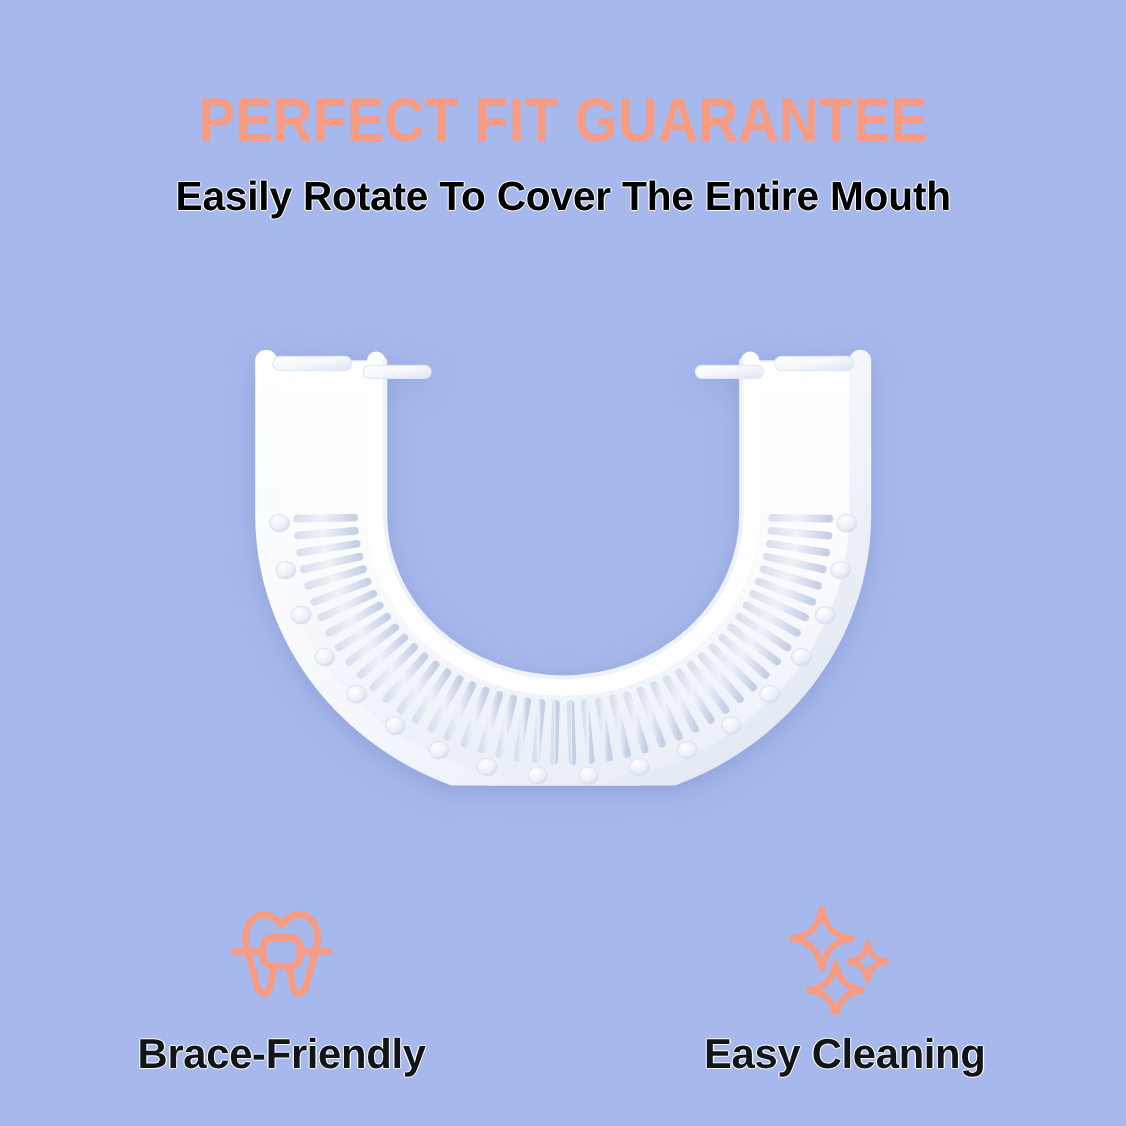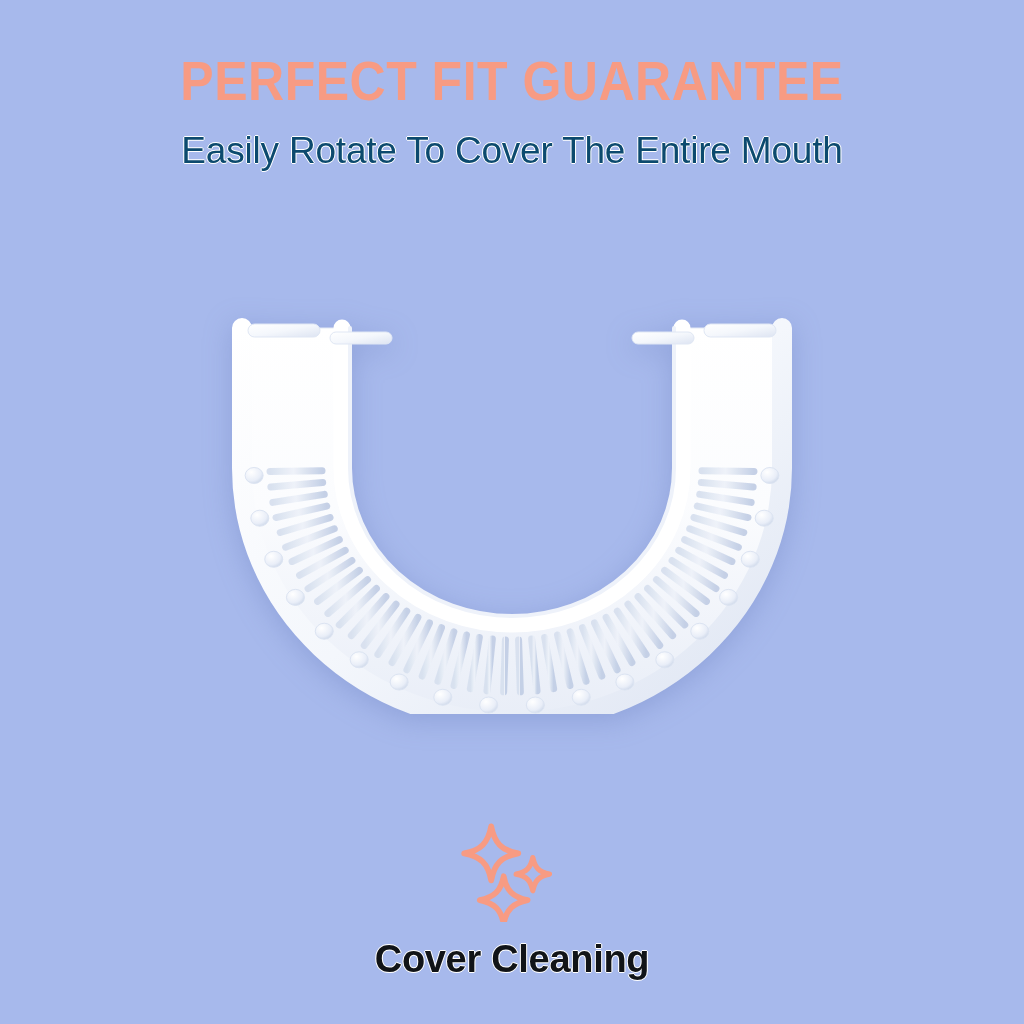--- a/index.html
+++ b/index.html
@@ -21,37 +21,37 @@
     background: #a7b9ec;
   }
 
   
   .header {
     position: absolute;
     top: 0;
     left: 0;
     width: 1024px;
     text-align: center;
-    padding-top: 52px;
+    padding-top: 80px;
   }
   .headline {
     font-size: 50px;
     font-weight: 700;
     letter-spacing: 0.5px;
     color: #f79b83;
     line-height: 1.06;
     margin: 0;
     transform: scaleY(1.12);
     transform-origin: top center;
     white-space: nowrap;
   }
   .subhead {
     font-size: 37px;
-    font-weight: 400;
-    color: #0c4a6e;
+    font-weight: 700;
+    color: #000000;
     margin: 0;
     padding-top: 26px;
     letter-spacing: -0.2px;
     line-height: 1.1;
     white-space: nowrap;
     text-shadow:
        1px  0 0 #ffffff,
       -1px  0 0 #ffffff,
        0  1px 0 #ffffff,
        0 -1px 0 #ffffff;
@@ -371,27 +371,37 @@
         <rect x="36" y="6" width="72" height="13" rx="6.5" fill="url(#rimGrad)" stroke="#e0e7f4" stroke-width="1"></rect>
         <rect x="118" y="14" width="62" height="12" rx="6" fill="url(#rimGrad)" stroke="#e0e7f4" stroke-width="1"></rect>
         <rect x="420" y="14" width="62" height="12" rx="6" fill="url(#rimGrad)" stroke="#e0e7f4" stroke-width="1"></rect>
         <rect x="492" y="6" width="72" height="13" rx="6.5" fill="url(#rimGrad)" stroke="#e0e7f4" stroke-width="1"></rect>
       </g>
     </svg>
   </div>
 
   <div class="features">
 
+    <div class="feature">
+      <span class="feature-icon">
+        <svg viewBox="0 0 100 100" fill="none" xmlns="http://www.w3.org/2000/svg">
+          <path d="M50 22c6-8 14-11 21-8 9 4 12 15 10 26-2 10-5 16-7 26-2 9-4 16-9 16-5 0-6-8-7-17-0.7-7-3-12-8-12s-7.3 5-8 12c-1 9-2 17-7 17-5 0-7-7-9-16-2-10-5-16-7-26-2-11 1-22 10-26 7-3 15 0 21 8z" stroke="#f79b83" stroke-width="6" stroke-linejoin="round" stroke-linecap="round"></path>
+          <line x1="9" y1="45" x2="91" y2="45" stroke="#f79b83" stroke-width="6" stroke-linecap="round"></line>
+          <rect x="34" y="33" width="32" height="25" rx="8" stroke="#f79b83" stroke-width="6" fill="#a7b9ec"></rect>
+        </svg>
+      </span>
+      <span class="feature-label">Brace-Friendly</span>
+    </div>
 
 
     <div class="feature">
       <span class="feature-icon">
         <svg viewBox="0 0 100 100" fill="none" xmlns="http://www.w3.org/2000/svg">
           <path d="M30 8 C33 24 40 31 56 34 C40 37 33 44 30 60 C27 44 20 37 4 34 C20 31 27 24 30 8 Z" stroke="#f79b83" stroke-width="5.5" stroke-linejoin="round"></path>
           <path d="M70 38 C72 48 76 52 86 54 C76 56 72 60 70 70 C68 60 64 56 54 54 C64 52 68 48 70 38 Z" stroke="#f79b83" stroke-width="5" stroke-linejoin="round"></path>
           <path d="M42 56 C44.5 70 51 76 65 79 C51 82 44.5 88 42 102 C39.5 88 33 82 19 79 C33 76 39.5 70 42 56 Z" stroke="#f79b83" stroke-width="5.5" stroke-linejoin="round"></path>
         </svg>
       </span>
-      <span class="feature-label">Cover Cleaning</span>
+      <span class="feature-label">Easy Cleaning</span>
     </div>
 
   </div>
 </div>
 
 </body></html>

